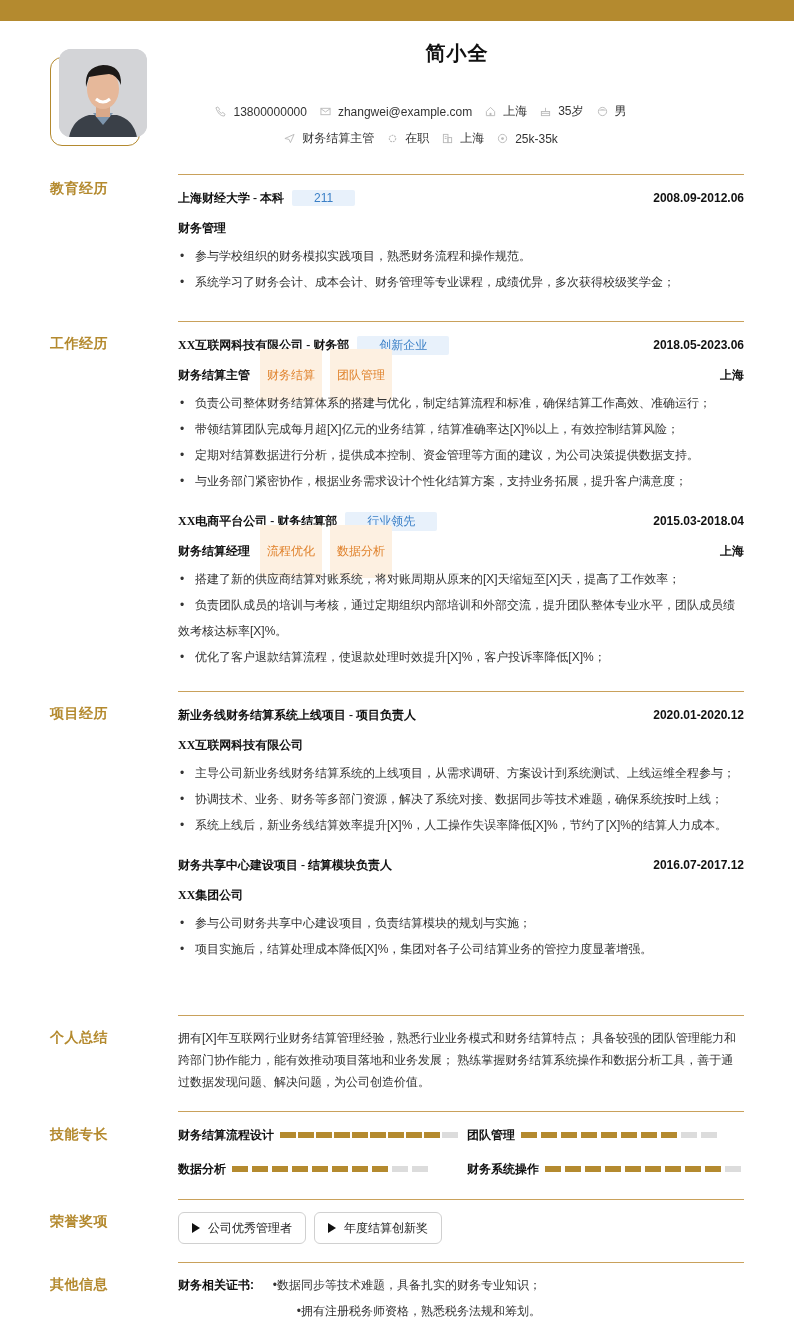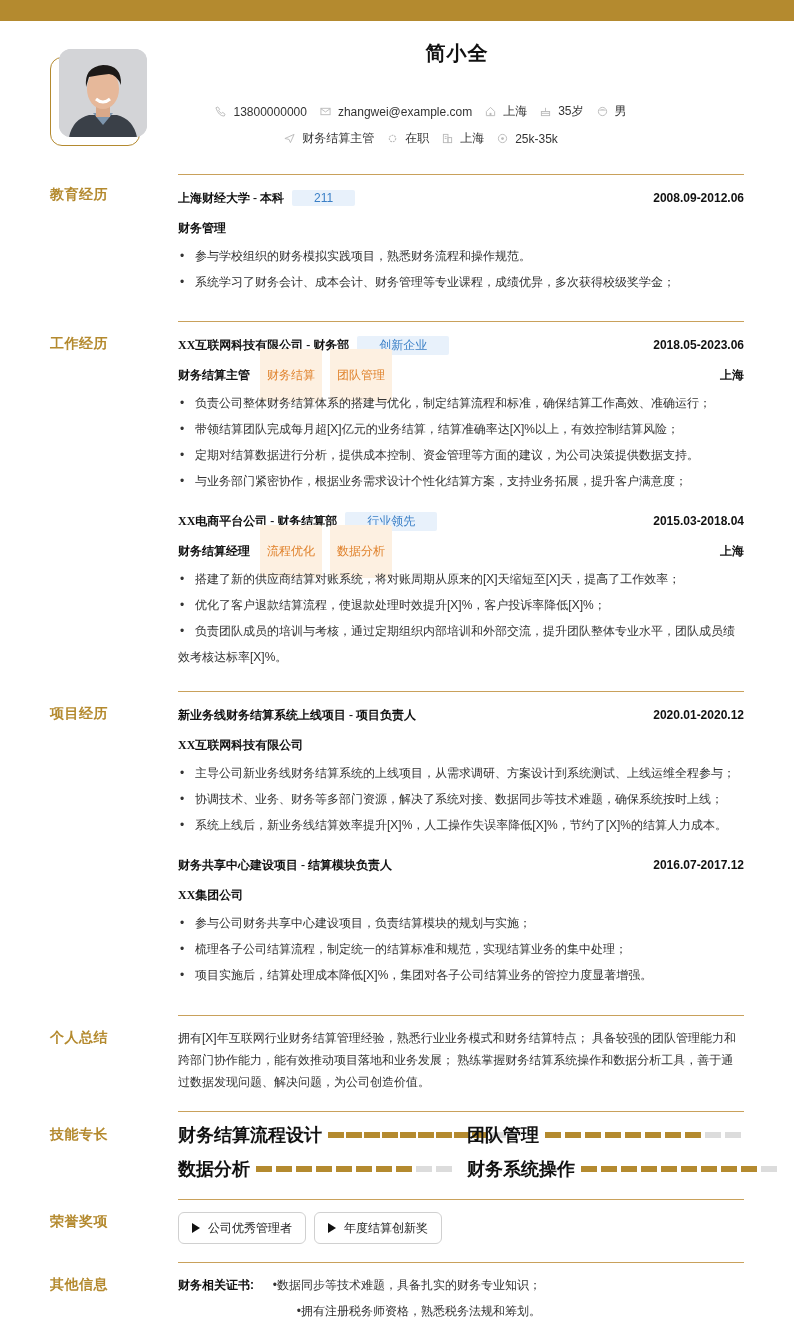--- a/index.html
+++ b/index.html
@@ -64,21 +64,21 @@
     ul.bullets { list-style: none; }
     ul.bullets li {
       position: relative; font-size: 12px; color: #333; line-height: 26px;
       padding-left: 0;
     }
     ul.bullets li .dot { display: inline-block; width: 17px; text-indent: 2px; color: #333; }
     .summary { font-size: 12px; color: #333; line-height: 22px; }
 
     .skills { display: grid; grid-template-columns: 289px 1fr; row-gap: 14px; }
     .skill { display: flex; align-items: center; height: 20px; }
-    .skill-name { font-weight: bold; color: #111; font-size: 18px; margin-right: 6px; white-space: nowrap; }
+    .skill-name { font-weight: bold; color: #111; font-size: 12px; margin-right: 6px; white-space: nowrap; }
     .bar { display: flex; align-items: center; }
     .seg { height: 6px; display: inline-block; }
     .seg.on { background: #b48a2f; }
     .seg.off { background: #dcdcdc; }
 
     .awards { display: flex; gap: 8px; }
     .award {
       display: inline-flex; align-items: center; gap: 8px;
       height: 32px; padding: 0 13px 0 13px; border: 1px solid #d0d0d0; border-radius: 6px;
       font-size: 12px; color: #222; background: #fff;
@@ -191,21 +191,21 @@
             <circle cx="6" cy="6" r="1.5" fill="#b9b9b9"></circle>
           </svg>
         </span>
       <span>25k-35k</span>
     </span>
   </div>
 </div>
 
 <div class="section" style="position:absolute; top:174px; left:0; right:0;">
   <div class="sec-line"></div>
-  <div class="sec-title" style="top:12px;">教育经历</div>
+  <div class="sec-title" style="top:6px;">教育经历</div>
   <div class="sec-body" style="top:9px;">
     <div class="row">
       <div class="row-left">
         <span class="bold">上海财经大学 - 本科</span>
         <span class="tag-blue">211</span>
       </div>
       <span class="date">2008.09-2012.06</span>
     </div>
     <div class="row">
         <span class="bold">财务管理</span>
@@ -258,22 +258,22 @@
         <span class="bold">财务结算经理</span>
         <span class="tags">
           <span class="tag-orange">流程优化</span>
           <span class="tag-orange">数据分析</span>
         </span>
       </div>
       <span class="bold">上海</span>
     </div>
     <ul class="bullets">
       <li><span class="dot">•</span><span>搭建了新的供应商结算对账系统，将对账周期从原来的[X]天缩短至[X]天，提高了工作效率；</span></li>
+      <li><span class="dot">•</span><span>负责团队成员的培训与考核，通过定期组织内部培训和外部交流，提升团队整体专业水平，团队成员绩效考核达标率[X]%。</span></li>
       <li><span class="dot">•</span><span>优化了客户退款结算流程，使退款处理时效提升[X]%，客户投诉率降低[X]%；</span></li>
-      <li><span class="dot">•</span><span>负责团队成员的培训与考核，通过定期组织内部培训和外部交流，提升团队整体专业水平，团队成员绩效考核达标率[X]%。</span></li>
     </ul>
   </div>
 </div>
 
 <div class="section" style="position:absolute; top:691px; left:0; right:0;">
   <div class="sec-line"></div>
   <div class="sec-title" style="top:14px;">项目经历</div>
   <div class="sec-body" style="top:9px;">
     <div class="row">
       <span class="bold">新业务线财务结算系统上线项目 - 项目负责人</span>
@@ -291,21 +291,20 @@
   <div class="sec-body" style="top:159px;">
     <div class="row">
       <span class="bold">财务共享中心建设项目 - 结算模块负责人</span>
       <span class="date">2016.07-2017.12</span>
     </div>
     <div class="row">
         <span class="bold">XX集团公司</span>
       </div>
     <ul class="bullets">
       <li><span class="dot">•</span><span>参与公司财务共享中心建设项目，负责结算模块的规划与实施；</span></li>
-      <li><span class="dot">•</span><span>梳理各子公司结算流程，制定统一的结算标准和规范，实现结算业务的集中处理；</span></li>
       <li><span class="dot">•</span><span>项目实施后，结算处理成本降低[X]%，集团对各子公司结算业务的管控力度显著增强。</span></li>
     </ul>
   </div>
 </div>
 
 <div class="section" style="position:absolute; top:1015px; left:0; right:0;">
   <div class="sec-line"></div>
   <div class="sec-title" style="top:14px;">个人总结</div>
   <div class="sec-body summary" style="top:12px;">拥有[X]年互联网行业财务结算管理经验，熟悉行业业务模式和财务结算特点； 具备较强的团队管理能力和跨部门协作能力，能有效推动项目落地和业务发展； 熟练掌握财务结算系统操作和数据分析工具，善于通过数据发现问题、解决问题，为公司创造价值。</div>
 </div>

